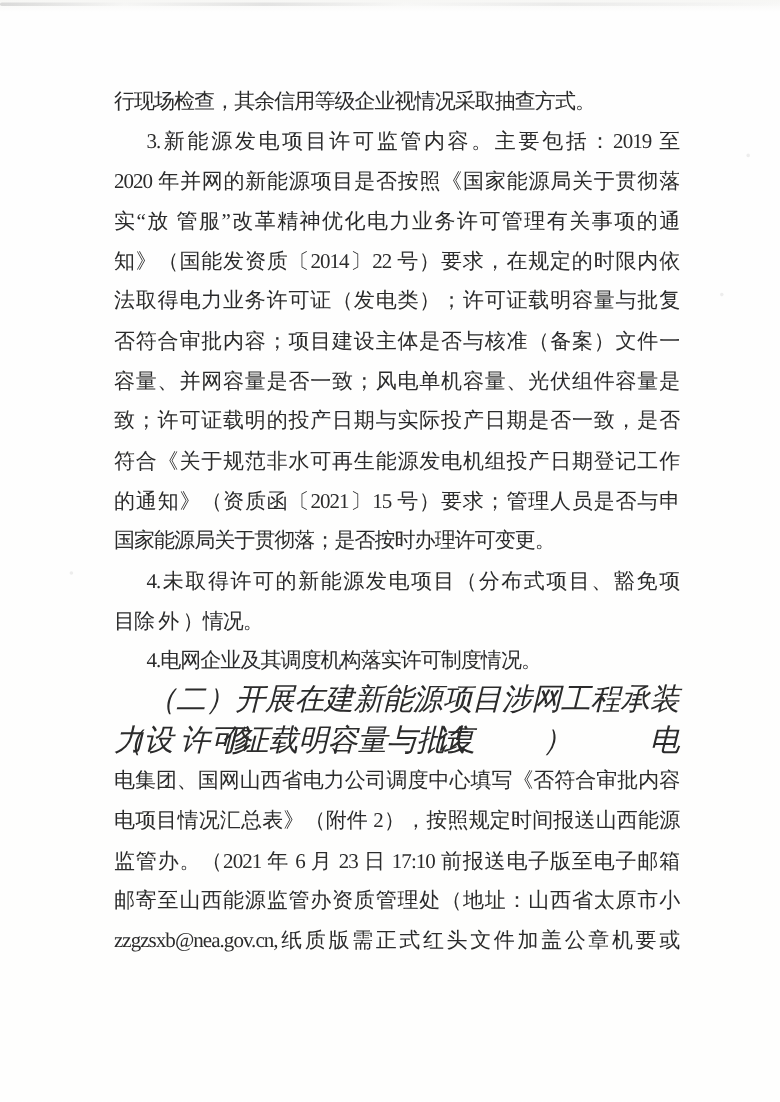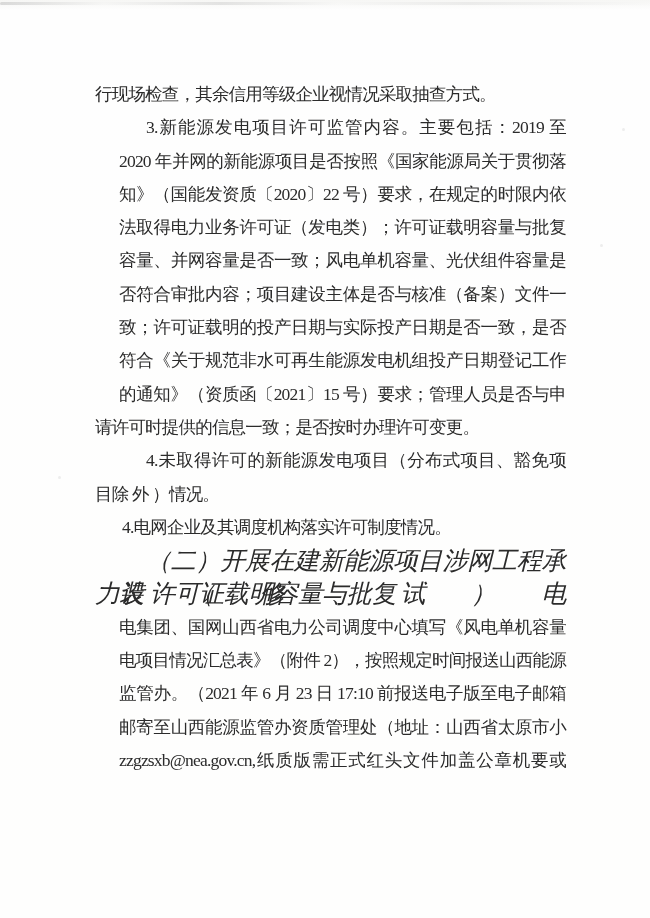--- a/index.html
+++ b/index.html
@@ -29,39 +29,38 @@
       rgba(225,225,225,0.12) 16%,
       rgba(195,195,195,0.42) 34%,
       rgba(235,235,235,0.08) 52%,
       rgba(205,205,205,0.32) 72%,
       rgba(240,240,240,0.06) 100%);
     border-radius: 2px;
   }
   .textblock {
     position: absolute;
     left: 95px;
-    top: 78px;
+    top: 68px;
     width: 471px;
     font-size: 17.5px;
     letter-spacing: -0.8px;
     color: #2b2b2b;
     text-rendering: optimizeLegibility;
   }
   .line {
     height: 33.3px;
     line-height: 33.3px;
     text-align: left;
     white-space: pre-wrap;
     overflow: visible;
   }
   .line.justify {
     text-align: justify;
     text-align-last: justify;
     text-justify: inter-character;
-    margin-left: 24px;
   }
   .line.indent {
     text-indent: 27px;
   }
   
   .line.kai {
     font-style: italic;
     font-size: 25px;
     letter-spacing: -0.4px;
   }
@@ -81,32 +80,33 @@
 
 <div class="page">
   <div class="scan-edge-top"></div>
   <div class="speck s1"></div>
   <div class="speck s2"></div>
   <div class="speck s3"></div>
   <main class="textblock" style="color: rgb(43, 43, 43);">
       <div class="line">行现场检查，其余信用等级企业视情况采取抽查方式。</div>
       <div class="line justify indent">3.新能源发电项目许可监管内容。主要包括：2019 至</div>
       <div class="line justify">2020 年并网的新能源项目是否按照《国家能源局关于贯彻落</div>
-      <div class="line justify">知》（国能发资质〔2020〕22 号）要求，在规定的时限内依</div>
+      <div class="line justify">实“放 管服”改革精神优化电力业务许可管理有关事项的通</div>
+      <div class="line justify">知》（国能发资质〔2014〕22 号）要求，在规定的时限内依</div>
       <div class="line justify">法取得电力业务许可证（发电类）；许可证载明容量与批复</div>
+      <div class="line justify">否符合审批内容；项目建设主体是否与核准（备案）文件一</div>
       <div class="line justify">容量、并网容量是否一致；风电单机容量、光伏组件容量是</div>
-      <div class="line justify">否符合审批内容；项目建设主体是否与核准（备案）文件一</div>
       <div class="line justify">致；许可证载明的投产日期与实际投产日期是否一致，是否</div>
       <div class="line justify">符合《关于规范非水可再生能源发电机组投产日期登记工作</div>
       <div class="line justify">的通知》（资质函〔2021〕15 号）要求；管理人员是否与申</div>
-      <div class="line">请许可时提供的信息一致；是否按时办理许可变更。</div>
+      <div class="line">国家能源局关于贯彻落；是否按时办理许可变更。</div>
       <div class="line justify indent">4.未取得许可的新能源发电项目（分布式项目、豁免项</div>
       <div class="line">目除 外 ）情况。</div>
       <div class="line indent">4.电网企业及其调度机构落实许可制度情况。</div>
       <div class="line justify indent kai">（二）开展在建新能源项目涉网工程承装（修、试）电</div>
       <div class="line kai">力设 许可证载明容量与批复</div>
-      <div class="line justify">电集团、国网山西省电力公司调度中心填写《风电单机容量</div>
+      <div class="line justify">电集团、国网山西省电力公司调度中心填写《否符合审批内容</div>
       <div class="line justify">电项目情况汇总表》（附件 2），按照规定时间报送山西能源</div>
       <div class="line justify">监管办。（2021 年 6 月 23 日 17:10 前报送电子版至电子邮箱</div>
       <div class="line justify">邮寄至山西能源监管办资质管理处（地址：山西省太原市小</div>
       <div class="line justify">zzgzsxb@nea.gov.cn,纸质版需正式红头文件加盖公章机要或</div>
     </main>
 </div>
 
 </body></html>

